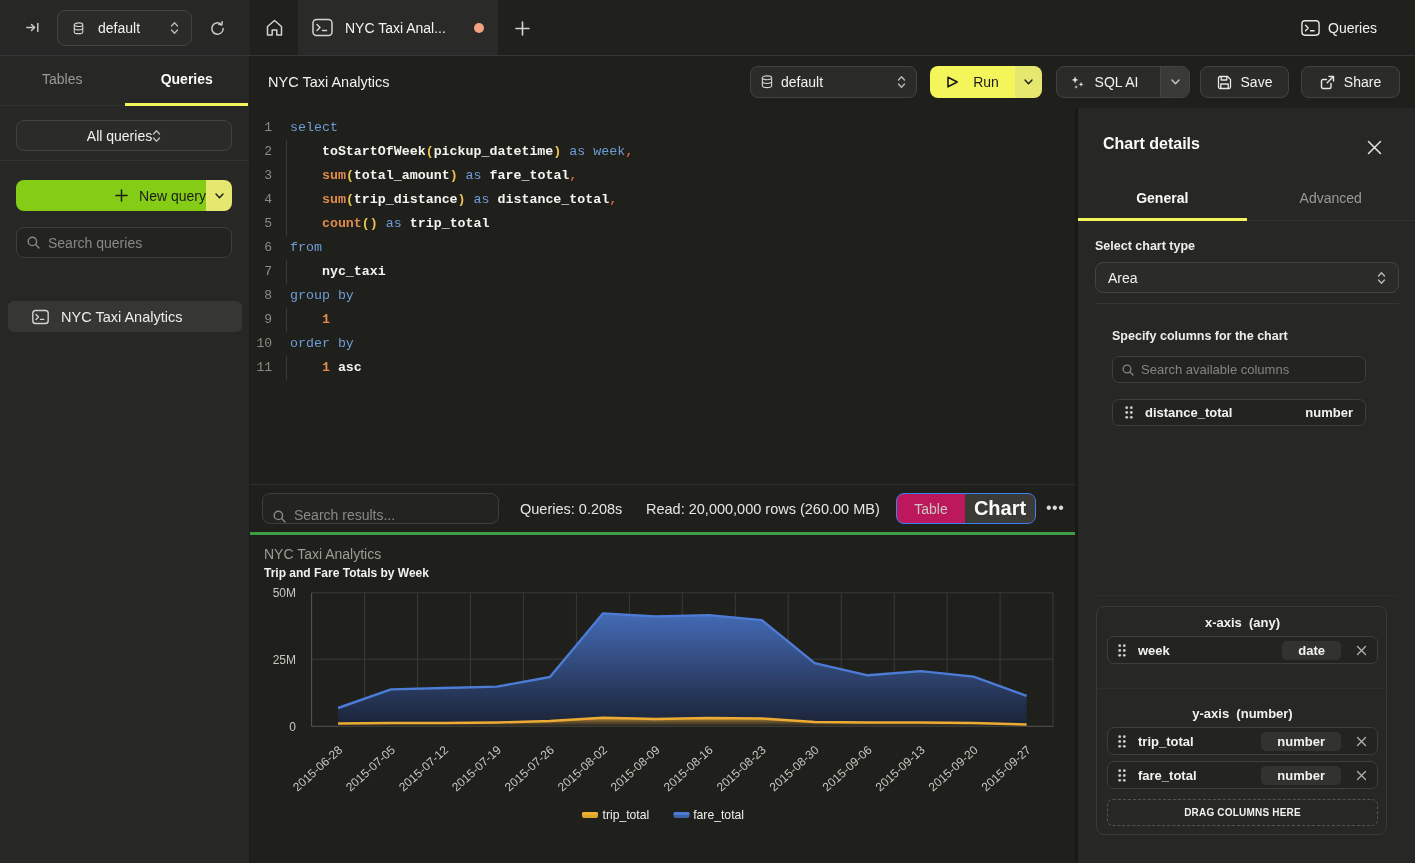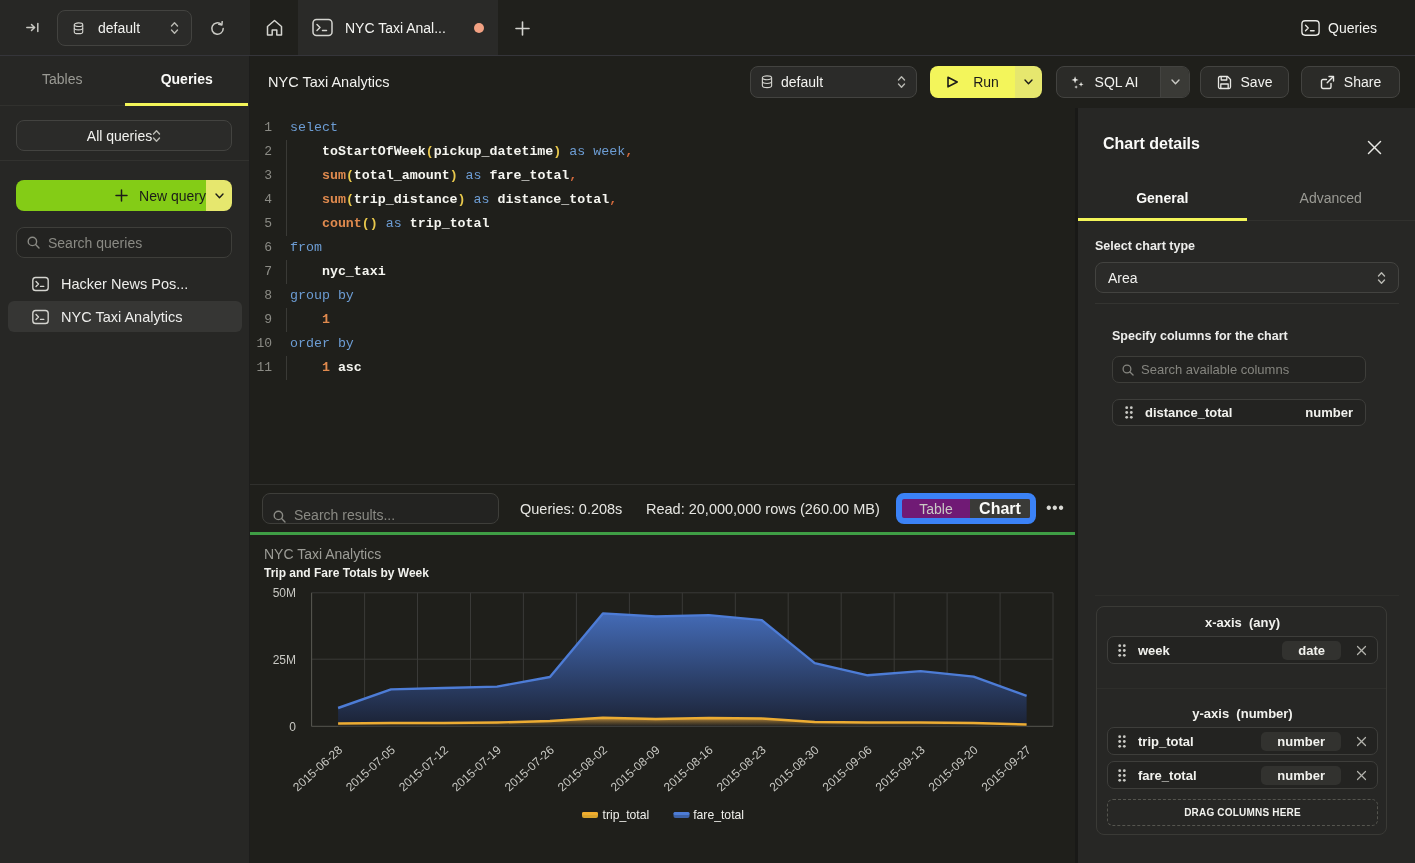--- a/index.html
+++ b/index.html
@@ -57,23 +57,23 @@
   .par { color:#e8c84c; font-weight:bold; }
   .com { color:#d2693c; font-weight:bold; }
   .num { color:#e08a4e; font-weight:bold; }
   .guide { position:absolute; width:1px; background:#3a3a36; left:286px; }
 
   
   #toolbar { left:250px; top:484px; width:828px; height:48px; background:#1f1f1b; border-top:1px solid #30302d; }
   #ressearch { left:262px; top:493px; width:237px; height:31px; padding:0 10px; font-size:14px; gap:8px;align-items:flex-end; }
   #elapsed { left:520px; top:501px; font-size:14.5px; color:#e6e6e2; }
   #readtxt { left:646px; top:501px; font-size:14.5px; color:#e6e6e2; }
-  #seg { left:896px; top:493px; width:140px; height:31px; border:6px solid #3b82f6; border-radius:8px; display:flex; overflow:hidden; background:#701a75; }
+  #seg { left:896px; top:493px; width:140px; height:31px; border:1px solid #3b82f6; border-radius:8px; display:flex; overflow:hidden; background:#be185d; }
   #seg .a { width:68px; display:flex; align-items:center; justify-content:center; color:#c9c9c4; font-size:14px; }
-  #seg .b { flex:1; background:#3a3a37; color:#fafaf8; display:flex; align-items:center; justify-content:center; font-size:16px; font-weight:bold;text-align:center; }
+  #seg .b { flex:1; background:#3a3a37; color:#fafaf8; display:flex; align-items:center; justify-content:center; font-size:20px; font-weight:bold;text-align:center; }
   #dots { left:1046px; top:499px; font-size:16px; color:#d9d9d4; letter-spacing:0.5px; }
 
   
   #chartwrap { left:250px; top:532px; width:828px; height:331px; background:#1f1f1b; border-top:3px solid #3f9e45; }
   #ctitle { left:264px; top:546px; font-size:14px; color:#9d9d97; }
   #csub { left:264px; top:566px; font-size:12px; font-weight:bold; color:#f2f2ee; }
 
   
   #rpanel { left:1075px; top:108px; width:340px; height:755px; background:#272725; border-left:3px solid #191917; }
   #rptitle { left:1103px; top:135px; font-size:16px; font-weight:bold; color:#fafaf8; }
@@ -173,28 +173,20 @@
             <path d="M1 1 L4.5 4.7 L8 1"></path>
           </svg>
       </div>
     </div>
     <div class="abs input" id="sbsearch">
       <svg width="13" height="13" viewBox="0 0 13 13" fill="none" stroke="#8a8a84" stroke-width="1.4" stroke-linecap="round">
           <circle cx="5.4" cy="5.4" r="4.2"></circle>
           <line x1="8.6" y1="8.6" x2="12" y2="12"></line>
         </svg>
       <span>Search queries</span>
-    </div>
-    <div class="abs qitem" style="top:212px">
-      <svg width="17" height="16" viewBox="0 0 21 19" fill="none" stroke="#d4d4cf" stroke-width="1.7">
-        <rect x="1" y="1.5" width="19" height="16" rx="3.5"></rect>
-        <path d="M5 6.5 L8 9.5 L5 12.5" stroke-linecap="round" stroke-linejoin="round"></path>
-          <line x1="10.5" y1="12.5" x2="14.5" y2="12.5" stroke-linecap="round"></line>
-      </svg>
-      <span>Hacker News Pos...</span>
     </div>
     <div class="abs qitem sel" style="top:245px">
       <svg width="17" height="16" viewBox="0 0 21 19" fill="none" stroke="#d4d4cf" stroke-width="1.7">
         <rect x="1" y="1.5" width="19" height="16" rx="3.5"></rect>
         <path d="M5 6.5 L8 9.5 L5 12.5" stroke-linecap="round" stroke-linejoin="round"></path>
           <line x1="10.5" y1="12.5" x2="14.5" y2="12.5" stroke-linecap="round"></line>
       </svg>
       <span>NYC Taxi Analytics</span>
     </div>
   </div>

